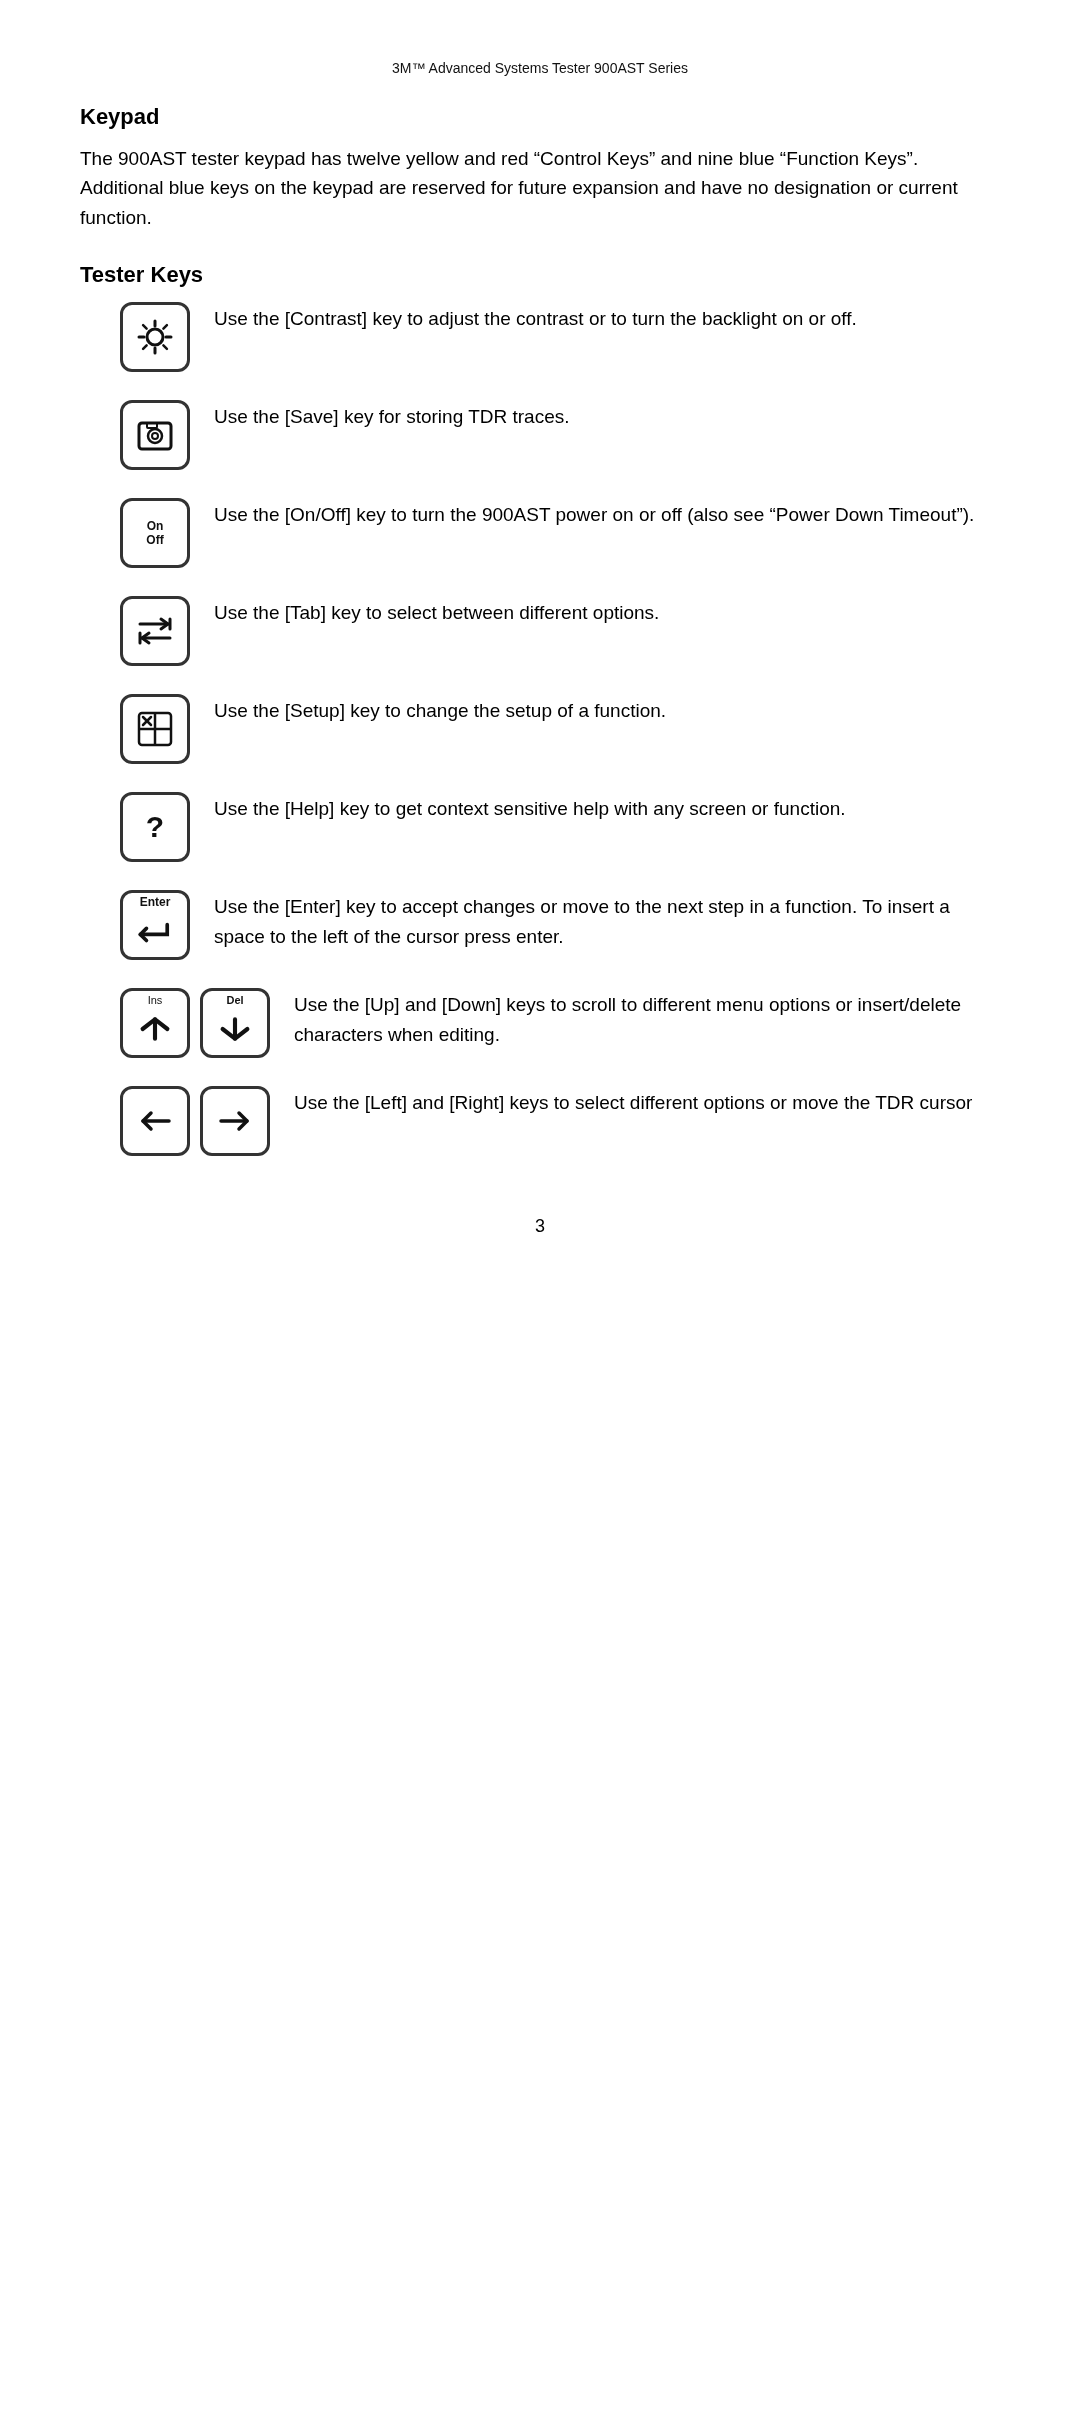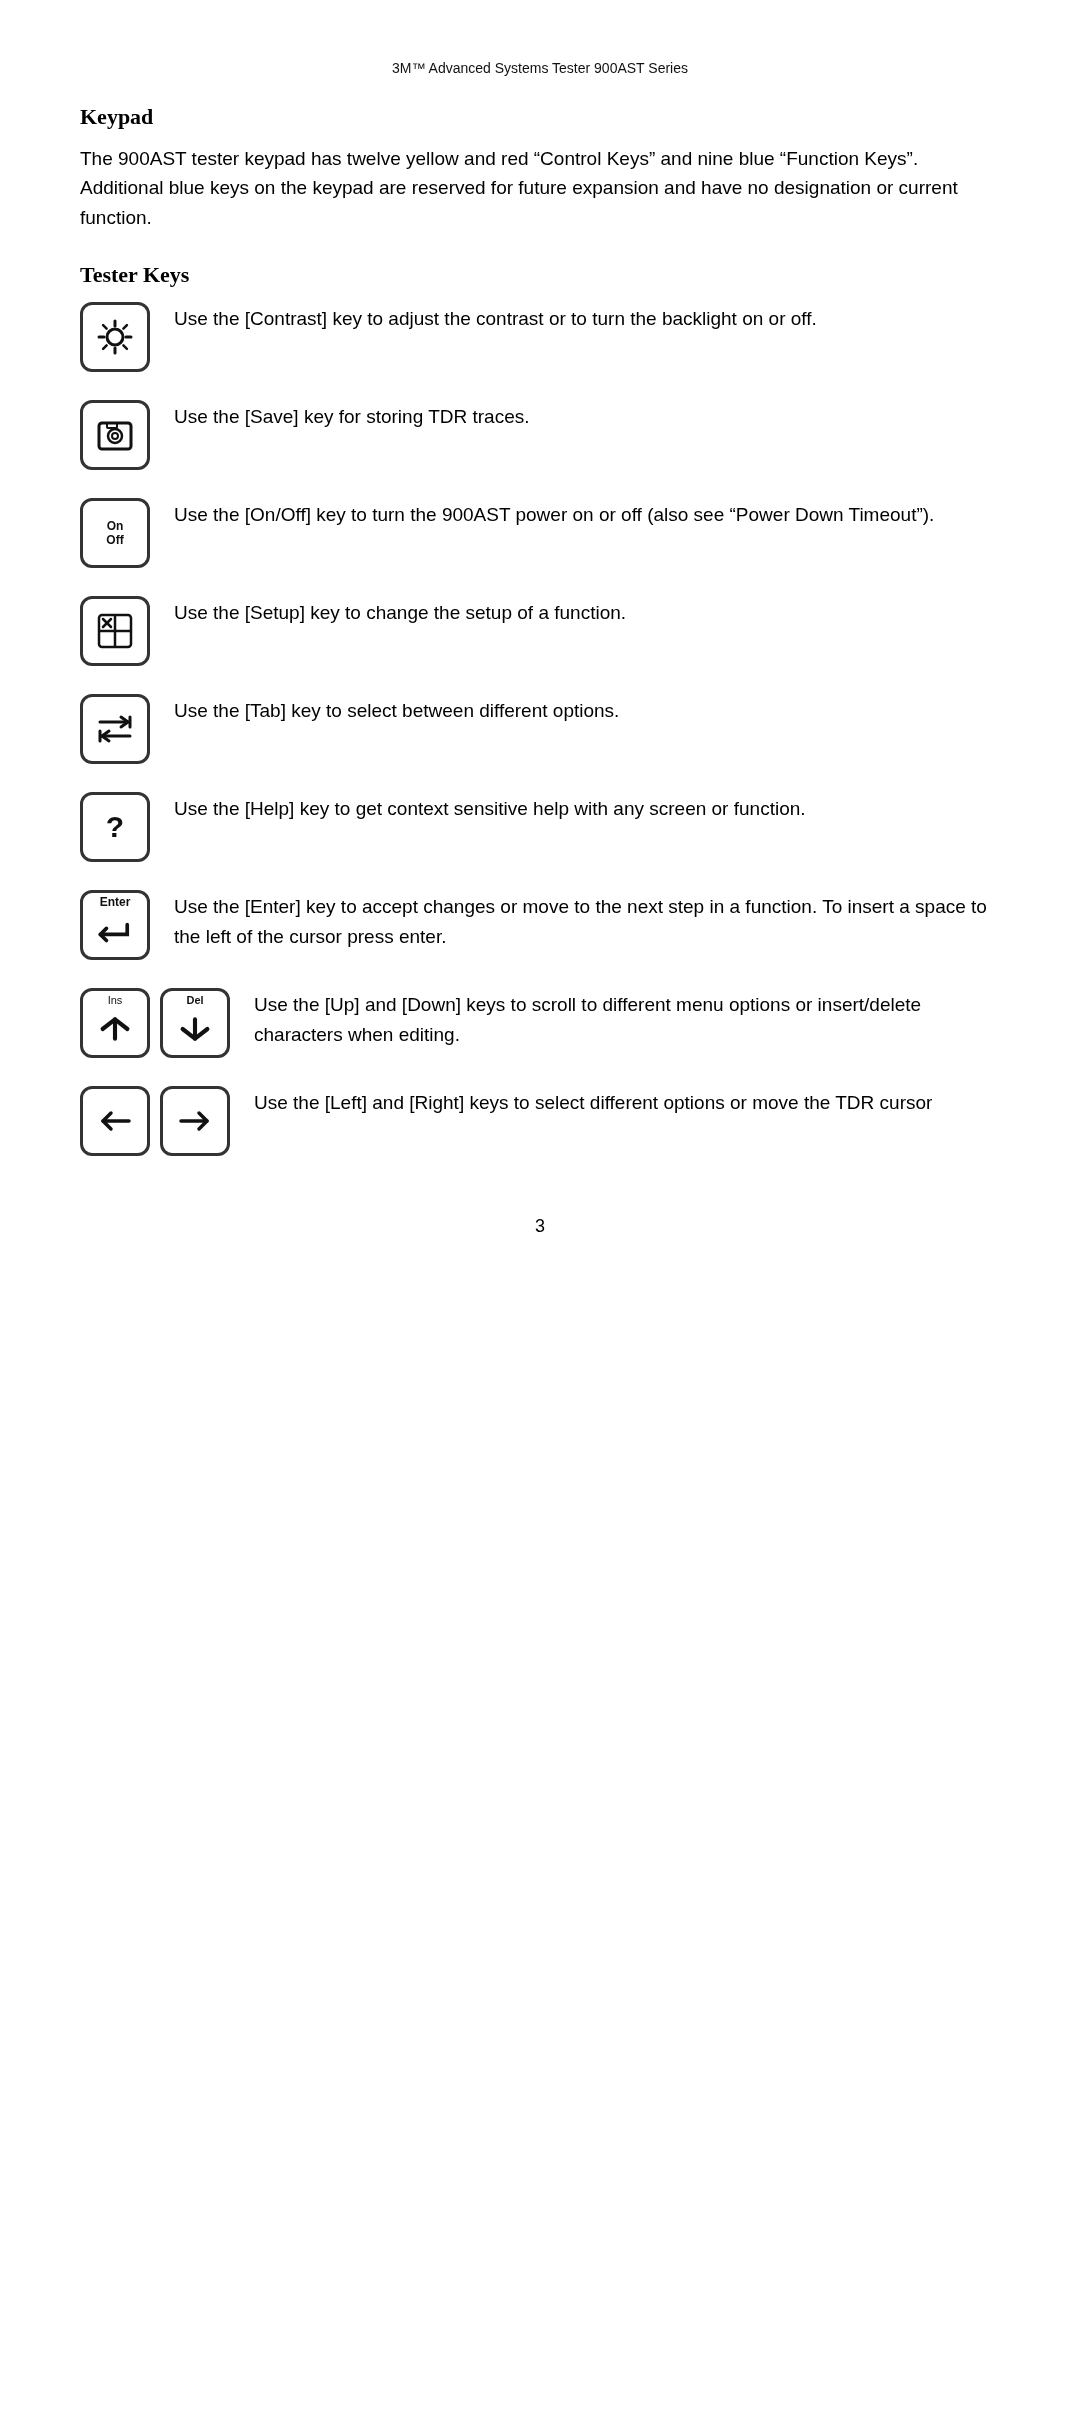--- a/index.html
+++ b/index.html
@@ -18,21 +18,20 @@
       text-align: center;
       font-size: 14px;
       margin-bottom: 28px;
       color: #111;
     }
 
     h2 {
       font-size: 22px;
       font-weight: bold;
       margin-bottom: 14px;
-      font-family: Liberation Serif, serif;
     }
 
     p {
       font-size: 19px;
       line-height: 1.55;
       margin-bottom: 18px;
     }
 
     .section {
       margin-bottom: 30px;
@@ -47,20 +46,21 @@
       align-items: flex-start;
       margin-bottom: 28px;
       gap: 24px;
     }
 
     .key-icons {
       display: flex;
       gap: 10px;
       flex-shrink: 0;
       align-items: center;
+      margin-left: 40px;
     }
 
     .key-desc {
       font-size: 19px;
       line-height: 1.55;
       flex: 1;
       padding-top: 2px;
     }
 
     
@@ -170,54 +170,54 @@
           <span style="font-size:12px; line-height:1.2;">Off</span>
         </div>
       </div>
       <div class="key-desc">
         <span>Use the [On/Off] key to turn the 900AST power on or off (also see “Power Down Timeout”).</span>
       </div>
     </div>
 
     <div class="key-row">
       <div class="key-icons">
+        <div class="key-btn icon-tab">
+          <svg viewBox="0 0 44 44" fill="none" xmlns="http://www.w3.org/2000/svg">
+
+            <line x1="7" y1="15" x2="35" y2="15" stroke="#111" stroke-width="3" stroke-linecap="round"></line>
+            <polyline points="28,10 35,15 28,20" stroke="#111" stroke-width="3" fill="none" stroke-linecap="round" stroke-linejoin="round"></polyline>
+            <line x1="37" y1="10" x2="37" y2="20" stroke="#111" stroke-width="3" stroke-linecap="round"></line>
+
+            <line x1="37" y1="29" x2="9" y2="29" stroke="#111" stroke-width="3" stroke-linecap="round"></line>
+            <polyline points="16,24 9,29 16,34" stroke="#111" stroke-width="3" fill="none" stroke-linecap="round" stroke-linejoin="round"></polyline>
+            <line x1="7" y1="24" x2="7" y2="34" stroke="#111" stroke-width="3" stroke-linecap="round"></line>
+          </svg>
+        </div>
+      </div>
+      <div class="key-desc">
+        <span>Use the [Tab] key to select between different options.</span>
+      </div>
+    </div>
+
+    <div class="key-row">
+      <div class="key-icons">
         <div class="key-btn icon-setup">
           <svg viewBox="0 0 44 44" fill="none" xmlns="http://www.w3.org/2000/svg">
 
             <rect x="6" y="6" width="32" height="32" rx="3" stroke="#111" stroke-width="2.5"></rect>
             <line x1="6" y1="22" x2="38" y2="22" stroke="#111" stroke-width="2.5"></line>
             <line x1="22" y1="6" x2="22" y2="38" stroke="#111" stroke-width="2.5"></line>
 
             <line x1="10" y1="10" x2="18" y2="18" stroke="#111" stroke-width="2.5" stroke-linecap="round"></line>
             <line x1="18" y1="10" x2="10" y2="18" stroke="#111" stroke-width="2.5" stroke-linecap="round"></line>
           </svg>
         </div>
       </div>
       <div class="key-desc">
         <span>Use the [Setup] key to change the setup of a function.</span>
-      </div>
-    </div>
-
-    <div class="key-row">
-      <div class="key-icons">
-        <div class="key-btn icon-tab">
-          <svg viewBox="0 0 44 44" fill="none" xmlns="http://www.w3.org/2000/svg">
-
-            <line x1="7" y1="15" x2="35" y2="15" stroke="#111" stroke-width="3" stroke-linecap="round"></line>
-            <polyline points="28,10 35,15 28,20" stroke="#111" stroke-width="3" fill="none" stroke-linecap="round" stroke-linejoin="round"></polyline>
-            <line x1="37" y1="10" x2="37" y2="20" stroke="#111" stroke-width="3" stroke-linecap="round"></line>
-
-            <line x1="37" y1="29" x2="9" y2="29" stroke="#111" stroke-width="3" stroke-linecap="round"></line>
-            <polyline points="16,24 9,29 16,34" stroke="#111" stroke-width="3" fill="none" stroke-linecap="round" stroke-linejoin="round"></polyline>
-            <line x1="7" y1="24" x2="7" y2="34" stroke="#111" stroke-width="3" stroke-linecap="round"></line>
-          </svg>
-        </div>
-      </div>
-      <div class="key-desc">
-        <span>Use the [Tab] key to select between different options.</span>
       </div>
     </div>
 
     <div class="key-row">
       <div class="key-icons">
         <div class="key-btn icon-help" style="font-size:30px; font-weight:bold;">
           <span>?</span>
         </div>
       </div>
       <div class="key-desc">

